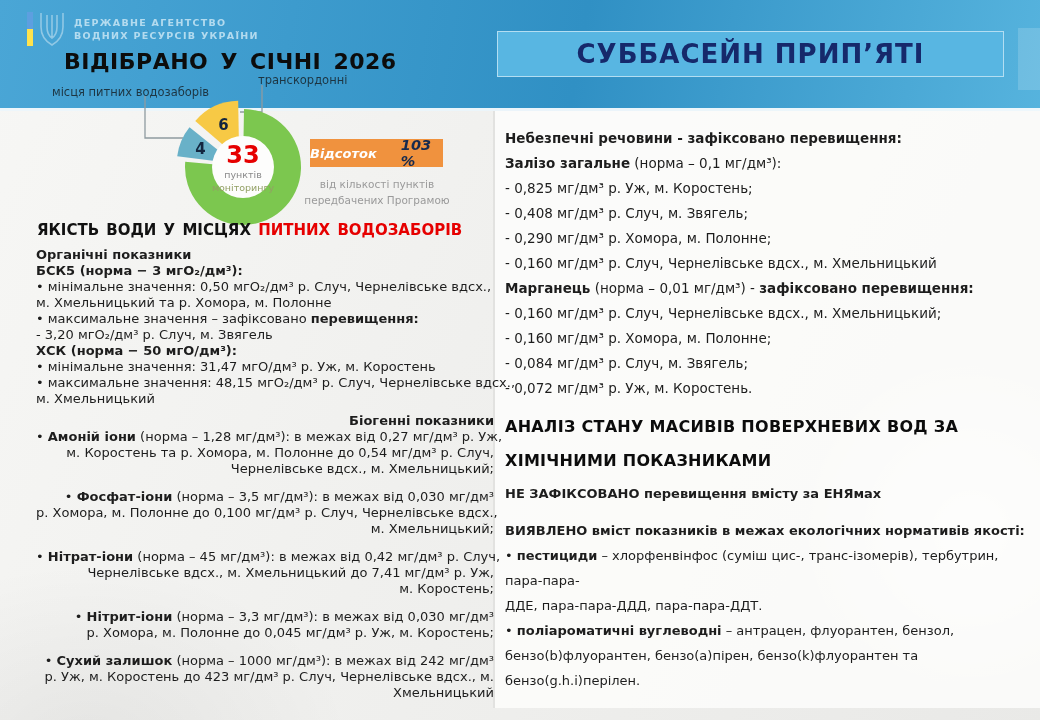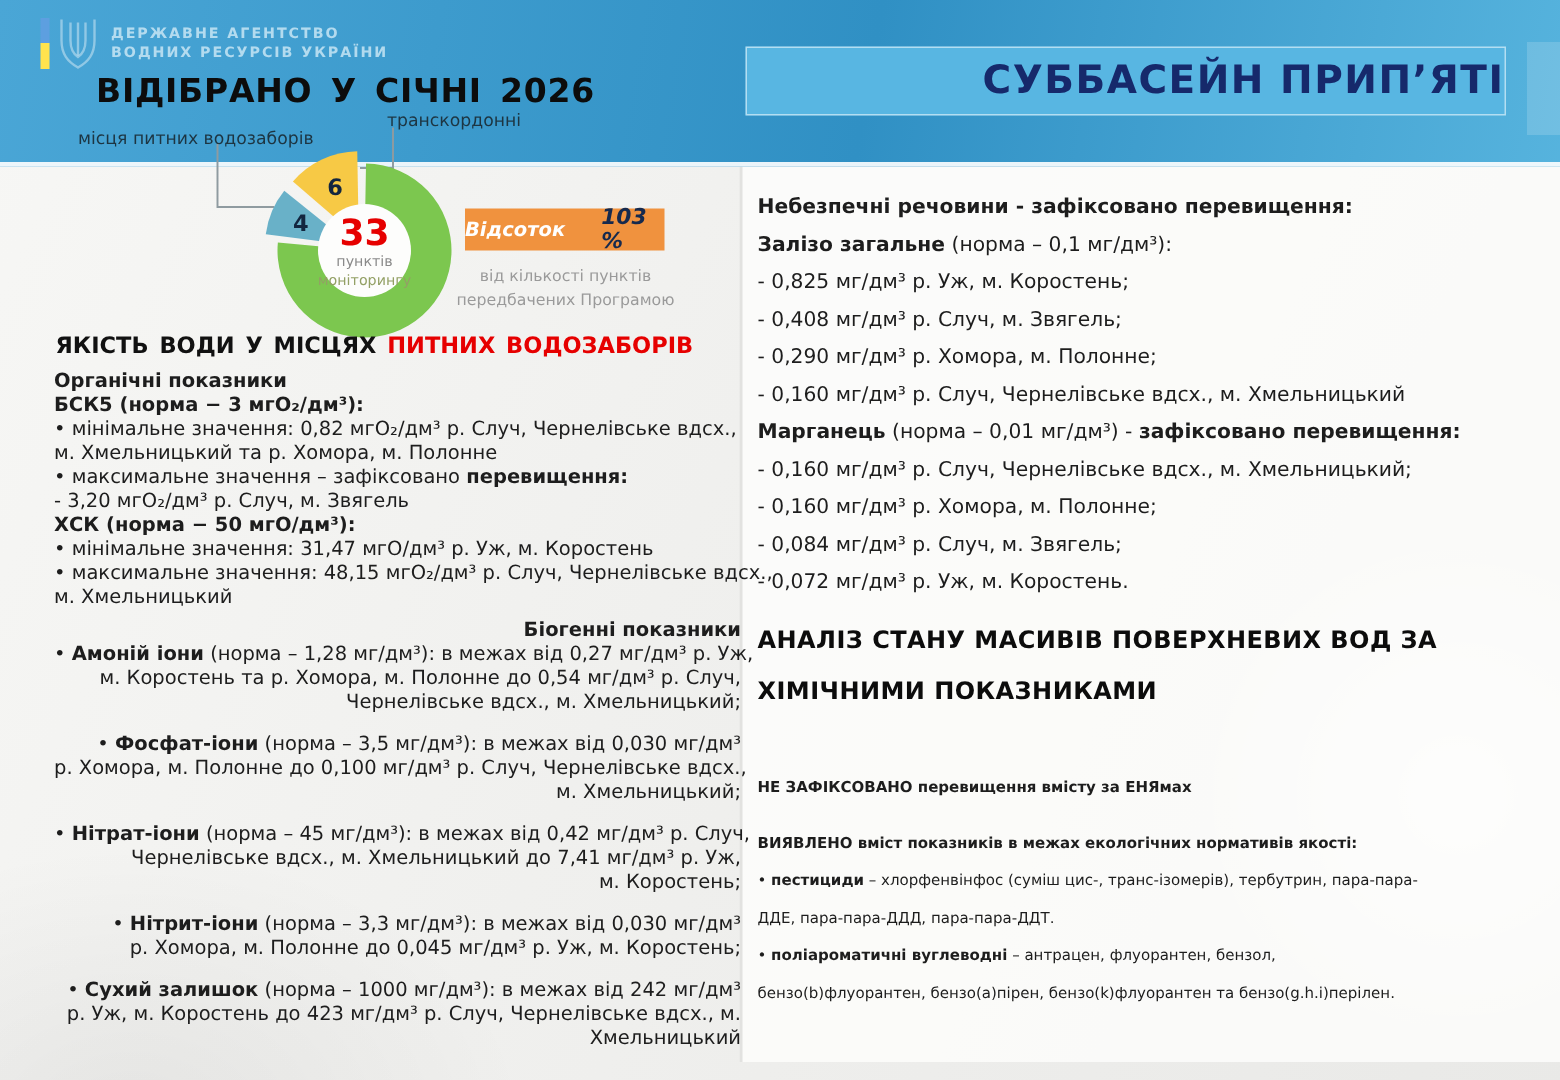--- a/index.html
+++ b/index.html
@@ -21,21 +21,21 @@
   .flag-bar{position:absolute;left:27px;top:12px;width:6px;height:34px;
     background:linear-gradient(180deg,#5d9fe0 0 50%,#ffe34d 50% 100%);}
   .emblem{position:absolute;left:37px;top:11px;}
   .agency{position:absolute;left:74px;top:16px;font-size:9.5px;letter-spacing:1.3px;
     color:rgba(208,234,246,.8);line-height:13px;font-weight:bold;}
   .title-left{position:absolute;left:64px;top:49px;font-size:22px;font-weight:bold;color:#0c0c0c;
     letter-spacing:.5px;word-spacing:4px;}
   .label-a{position:absolute;left:52px;top:85px;font-size:11.5px;color:#1d3542;}
   .label-b{position:absolute;left:258px;top:73px;font-size:11.5px;color:#1d3542;}
   .title-right-box{position:absolute;left:497px;top:31px;width:505px;height:44px;background:#58b6e2;
-    border:1px solid rgba(255,255,255,.55);display:flex;align-items:center;justify-content:flex-end;}
+    border:1px solid rgba(255,255,255,.55);display:flex;align-items:center;justify-content:center;}
   .title-right-box span{font-size:26px;font-weight:bold;color:#16296b;letter-spacing:1px;}
   
   .connectors{position:absolute;left:0;top:0;}
   .donut-svg{position:absolute;left:160px;top:97px;}
   .slice-num{font-size:15px;font-weight:bold;fill:#13263f;text-anchor:middle;
     font-family:"DejaVu Sans",sans-serif;}
   .donut-center{position:absolute;left:203px;top:142px;width:80px;text-align:center;line-height:13px;}
   .donut-center .big{font-size:24px;font-weight:bold;color:#e60000;line-height:26px;}
   .donut-center .small1{font-size:9.5px;color:#8a8a8a;}
   .donut-center .small2{font-size:9.5px;color:#93a065;}
@@ -50,21 +50,21 @@
   .sec-title{position:absolute;left:37px;top:221px;font-size:15px;font-weight:bold;word-spacing:2px;}
   .sec-title .blk{color:#111;}
   .sec-title .red{color:#e60000;}
   
   .tcol{position:absolute;color:#1d1d1d;}
   .lblock1{left:36px;top:247px;width:458px;font-size:13px;line-height:16px;}
   .lblock2{left:36px;top:413px;width:458px;font-size:13px;line-height:16px;text-align:right;}
   .rblock1{left:505px;top:126px;width:528px;font-size:13.5px;line-height:25px;}
   .rtitle{left:505px;top:410px;width:528px;font-size:16px;line-height:34px;color:#0c0c0c;}
   .rtitle b{letter-spacing:.3px;}
-  .rblock2{left:505px;top:481px;width:532px;font-size:10px;line-height:25px;margin-top:32px;}
+  .rblock2{left:505px;top:481px;width:532px;font-size:13px;line-height:25px;}
   .tline{white-space:nowrap;}
   .rblock1 .tline,.rblock2 .tline,.rtitle .tline{white-space:normal;}
   .tgap{height:12px;}
   .right-card{position:absolute;left:493px;top:111px;width:547px;height:597px;
     background:rgba(253,253,252,.85);border-left:2px solid #e2e2e0;}
   
   .footer{position:absolute;left:0;right:0;bottom:0;height:13px;
     background:linear-gradient(90deg,#1f7ab1 0%,#3b9ccf 50%,#2f8ec4 100%);
     border-top:2px solid #d8d8d6;}
   .watermark{position:absolute;right:16px;bottom:-6px;font-size:14px;font-weight:bold;
@@ -129,21 +129,21 @@
     <div>від кількості пунктів</div>
     <div>передбачених Програмою</div>
   </div>
 
   <div class="sec-title">
     <span class="blk">ЯКІСТЬ ВОДИ У МІСЦЯХ </span><span class="red">ПИТНИХ ВОДОЗАБОРІВ</span>
   </div>
   <div class="tcol lblock1">
       <div class="tline"><b>Органічні  показники</b></div>
       <div class="tline"><b>БСК5 (норма  − 3 мгО₂/дм³):</b></div>
-      <div class="tline"><span>• мінімальне значення: 0,82 мгО₂/дм³ р. Случ, Чернелівське вдсх.,</span></div>
+      <div class="tline"><span>• мінімальне значення: 0,50 мгО₂/дм³ р. Случ, Чернелівське вдсх.,</span></div>
       <div class="tline"><span>м. Хмельницький та р. Хомора, м. Полонне</span></div>
       <div class="tline"><span>• максимальне значення – зафіксовано </span><b>перевищення:</b></div>
       <div class="tline"><span>- 3,20 мгО₂/дм³  р. Случ, м. Звягель</span></div>
       <div class="tline"><b>ХСК (норма  − 50 мгО/дм³):</b></div>
       <div class="tline"><span>• мінімальне значення: 31,47 мгО/дм³  р. Уж, м. Коростень</span></div>
       <div class="tline"><span>• максимальне значення: 48,15 мгО₂/дм³ р. Случ, Чернелівське вдсх.,</span></div>
       <div class="tline"><span>м. Хмельницький</span></div>
     </div>
   <div class="tcol lblock2">
       <div class="tline"><b>Біогенні  показники</b></div>

